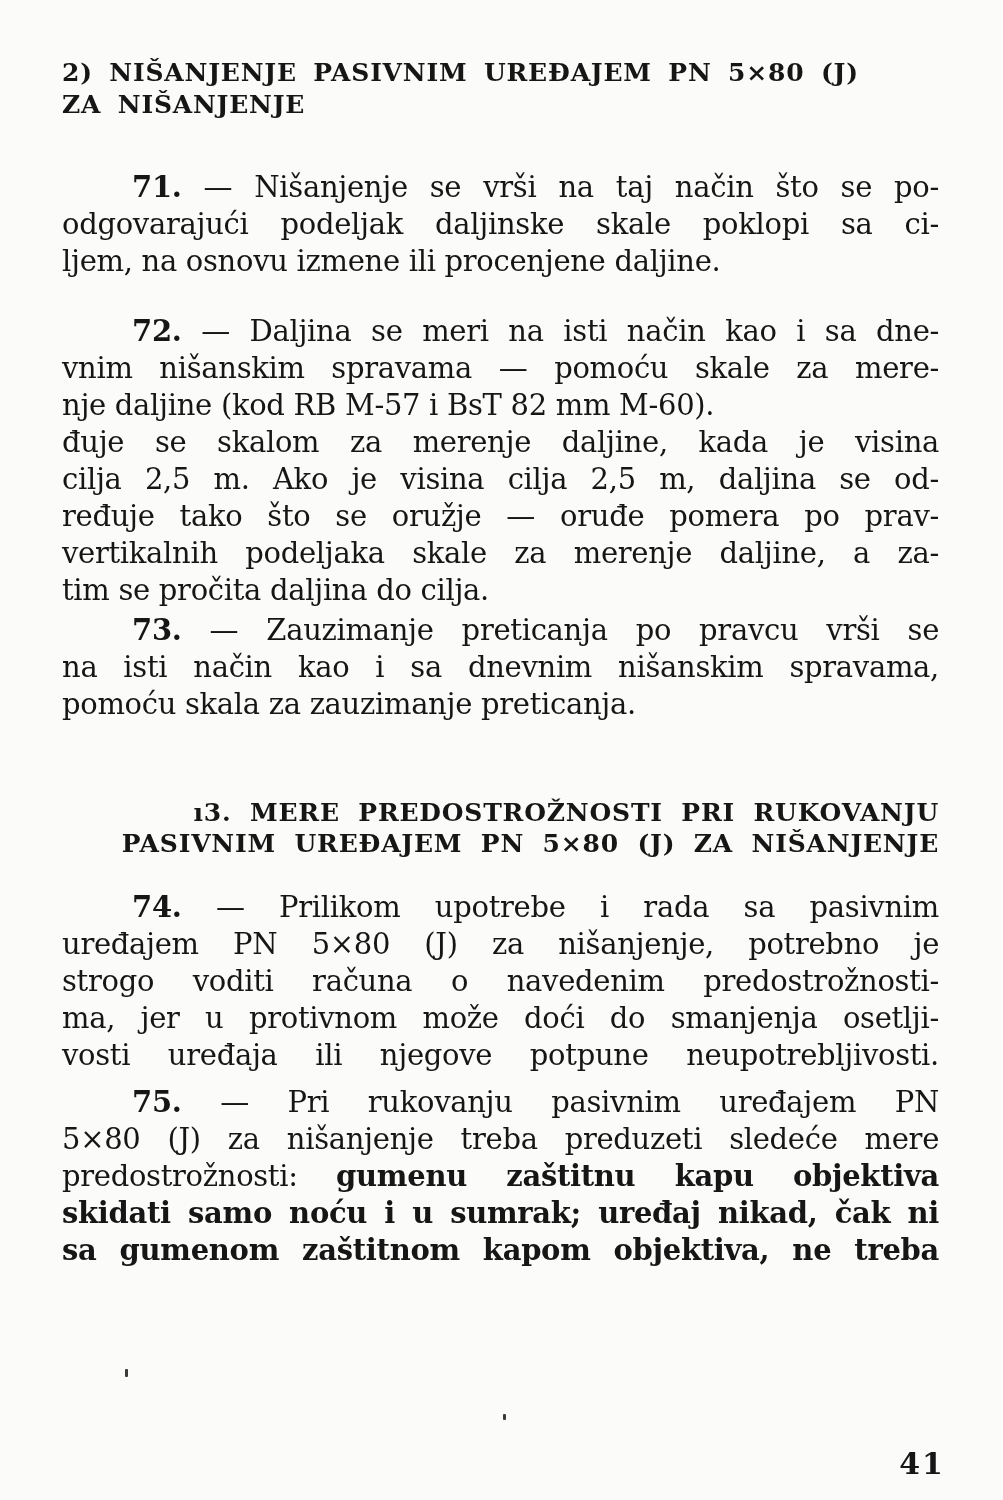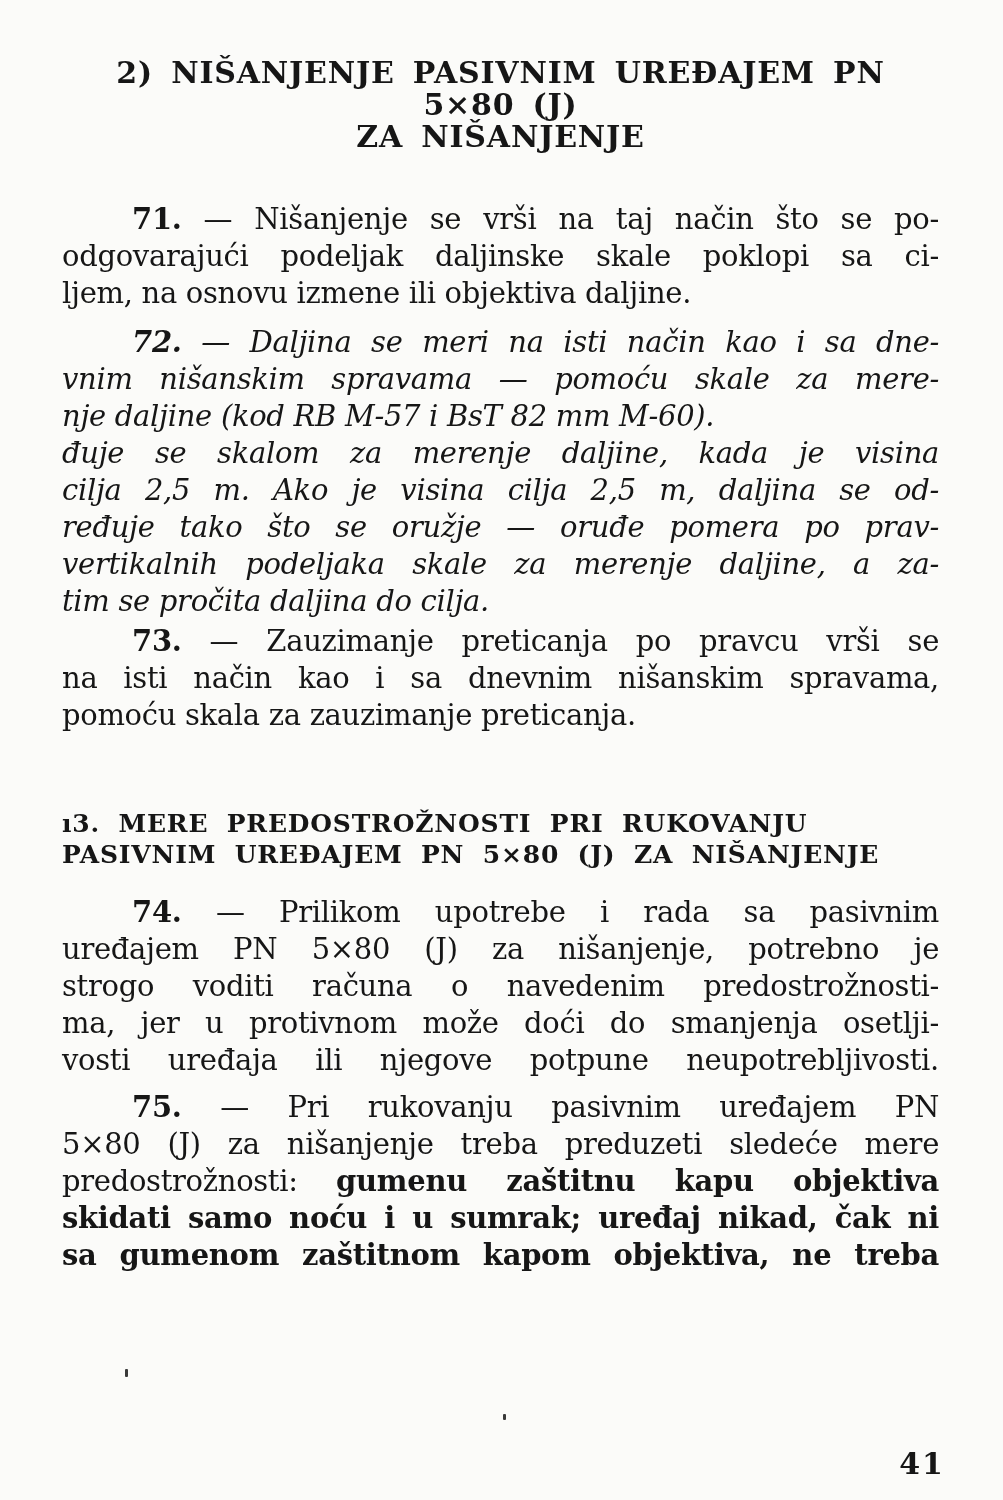--- a/index.html
+++ b/index.html
@@ -12,49 +12,49 @@
     overflow: hidden;
     font-family: "DejaVu Serif", "Liberation Serif", serif;
   }
   .col {
     width: 877px;
     margin-left: 62px;
     padding-top: 57px;
   }
   .h1 {
     font-weight: bold;
-    text-align: center;
-    font-size: 30px;
+    text-align: left;
+    font-size: 25px;
     line-height: 32px;
     letter-spacing: 0.8px;
     word-spacing: 7px;
   }
   .h2 {
     margin-top: 74px;
     font-weight: bold;
-    text-align: left;
+    text-align: right;
     font-size: 25px;
     line-height: 31px;
     letter-spacing: 0.8px;
     word-spacing: 9px;
   }
   .bl {
     font-size: 29px;
     line-height: 37px;
     letter-spacing: -0.3px;
     text-align: justify;
     text-align-last: justify;
     text-justify: inter-word;
   }
   .ll { text-align-last: left; }
   .ind { text-indent: 70px; }
   .p71 { margin-top: 48px; }
-  .p72 { margin-top: 12px; font-style: italic; }
+  .p72 { margin-top: 33px; }
   .p73 { margin-top: 3px; }
-  .p74 { margin-top: 24px; }
+  .p74 { margin-top: 30px; }
   .p75 { margin-top: 10px; }
   .num, b { font-weight: bold; }
   .pgnum {
     position: absolute;
     top: 1446px;
     right: 58px;
     font-size: 30px;
     font-weight: bold;
     letter-spacing: 2px;
   }
@@ -72,21 +72,21 @@
 <div class="col">
 
   <div class="h1">
     <div>2) NIŠANJENJE PASIVNIM UREĐAJEM PN 5×80 (J)</div>
     <div>ZA NIŠANJENJE</div>
   </div>
 
   <section class="p71">
     <div class="bl ind"><span class="num">71.</span><span> — Nišanjenje se vrši na taj način što se po-</span></div>
     <div class="bl">odgovarajući podeljak daljinske skale poklopi sa ci-</div>
-    <div class="bl ll">ljem, na osnovu izmene ili objektiva daljine.</div>
+    <div class="bl ll">ljem, na osnovu izmene ili procenjene daljine.</div>
   </section>
 
   <section class="p72">
     <div class="bl ind"><span class="num">72.</span><span> — Daljina se meri na isti način kao i sa dne-</span></div>
     <div class="bl">vnim nišanskim spravama — pomoću skale za mere-</div>
     <div class="bl ll">nje daljine (kod RB M-57 i BsT 82 mm M-60).</div>
     <div class="bl">đuje se skalom za merenje daljine, kada je visina</div>
     <div class="bl">cilja 2,5 m. Ako je visina cilja 2,5 m, daljina se od-</div>
     <div class="bl">ređuje tako što se oružje — oruđe pomera po prav-</div>
     <div class="bl">vertikalnih podeljaka skale za merenje daljine, a za-</div>

